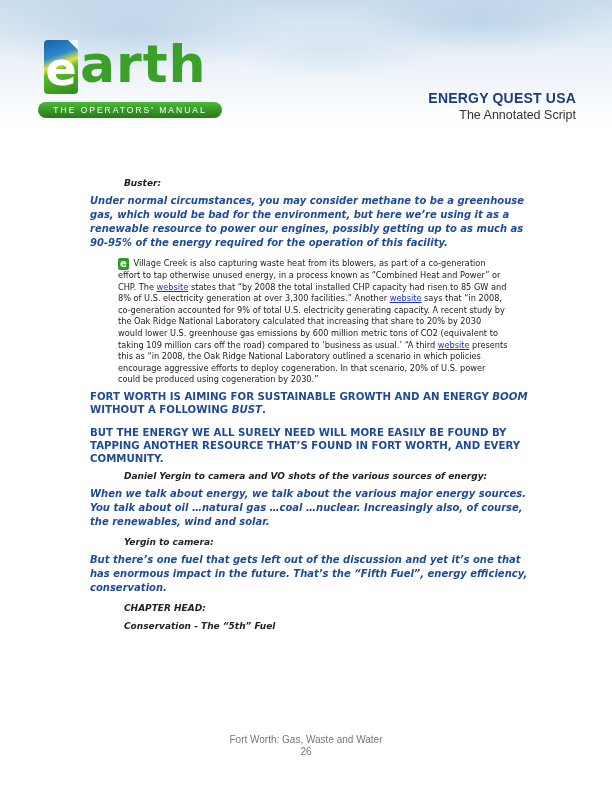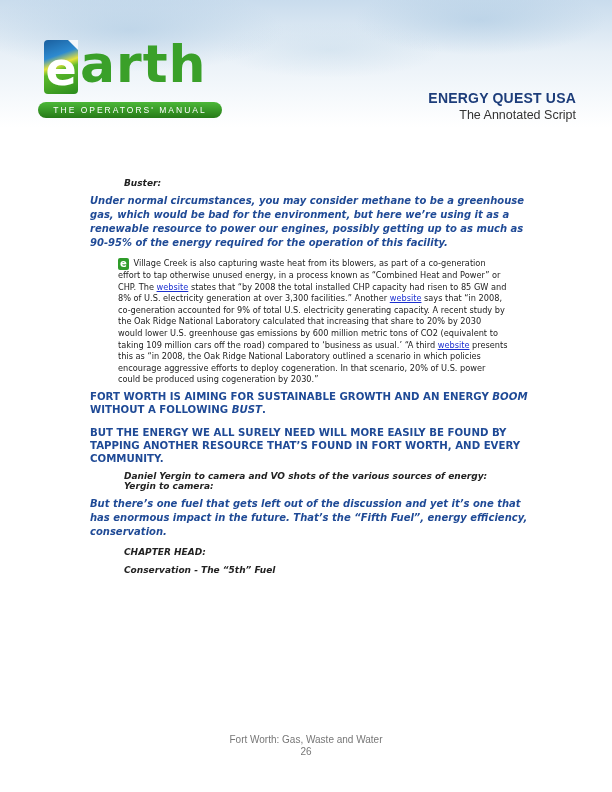--- a/index.html
+++ b/index.html
@@ -51,20 +51,21 @@
 <div class="content">
   <div class="speaker">Buster:</div>
   <div class="dialogue">Under normal circumstances, you may consider methane to be a greenhouse gas, which would be bad for the environment, but here we’re using it as a renewable resource to power our engines, possibly getting up to as much as 90-95% of the energy required for the operation of this facility.</div>
 
   <div class="note"><span class="note-icon">e</span><span> Village Creek is also capturing waste heat from its blowers, as part of a co-generation effort to tap otherwise unused energy, in a process known as “Combined Heat and Power” or CHP. The </span><span class="link">website</span><span> states that “by 2008 the total installed CHP capacity had risen to 85 GW and 8% of U.S. electricity generation at over 3,300 facilities.” Another </span><span class="link">website</span><span> says that “in 2008, co-generation accounted for 9% of total U.S. electricity generating capacity. A recent study by the Oak Ridge National Laboratory calculated that increasing that share to 20% by 2030 would lower U.S. greenhouse gas emissions by 600 million metric tons of CO2 (equivalent to taking 109 million cars off the road) compared to ‘business as usual.’ “A third </span><span class="link">website</span><span> presents this as “in 2008, the Oak Ridge National Laboratory outlined a scenario in which policies encourage aggressive efforts to deploy cogeneration. In that scenario, 20% of U.S. power could be produced using cogeneration by 2030.”</span></div>
 
   <div class="caps" style="margin-top:4px"><span>FORT WORTH IS AIMING FOR SUSTAINABLE GROWTH AND AN ENERGY </span><i>BOOM</i><span> WITHOUT A FOLLOWING </span><i>BUST</i><span>.</span></div>
   <div class="caps">BUT THE ENERGY WE ALL SURELY NEED WILL MORE EASILY BE FOUND BY TAPPING ANOTHER RESOURCE THAT’S FOUND IN FORT WORTH, AND EVERY COMMUNITY.</div>
 
   <div class="speaker">Daniel Yergin to camera and VO shots of the various sources of energy:</div>
+  <div class="dialogue">When we talk about energy, we talk about the various major energy sources. You talk about oil …natural gas …coal …nuclear. Increasingly also, of course, the renewables, wind and solar.</div>
 
   <div class="speaker">Yergin to camera:</div>
   <div class="dialogue">But there’s one fuel that gets left out of the discussion and yet it’s one that has enormous impact in the future. That’s the “Fifth Fuel”, energy efficiency, conservation.</div>
 
   <div class="speaker" style="margin-bottom:8px">CHAPTER HEAD:</div>
   <div class="speaker">Conservation - The “5th” Fuel</div>
 </div>
 
 <div class="footer">
   <div>Fort Worth: Gas, Waste and Water</div>

